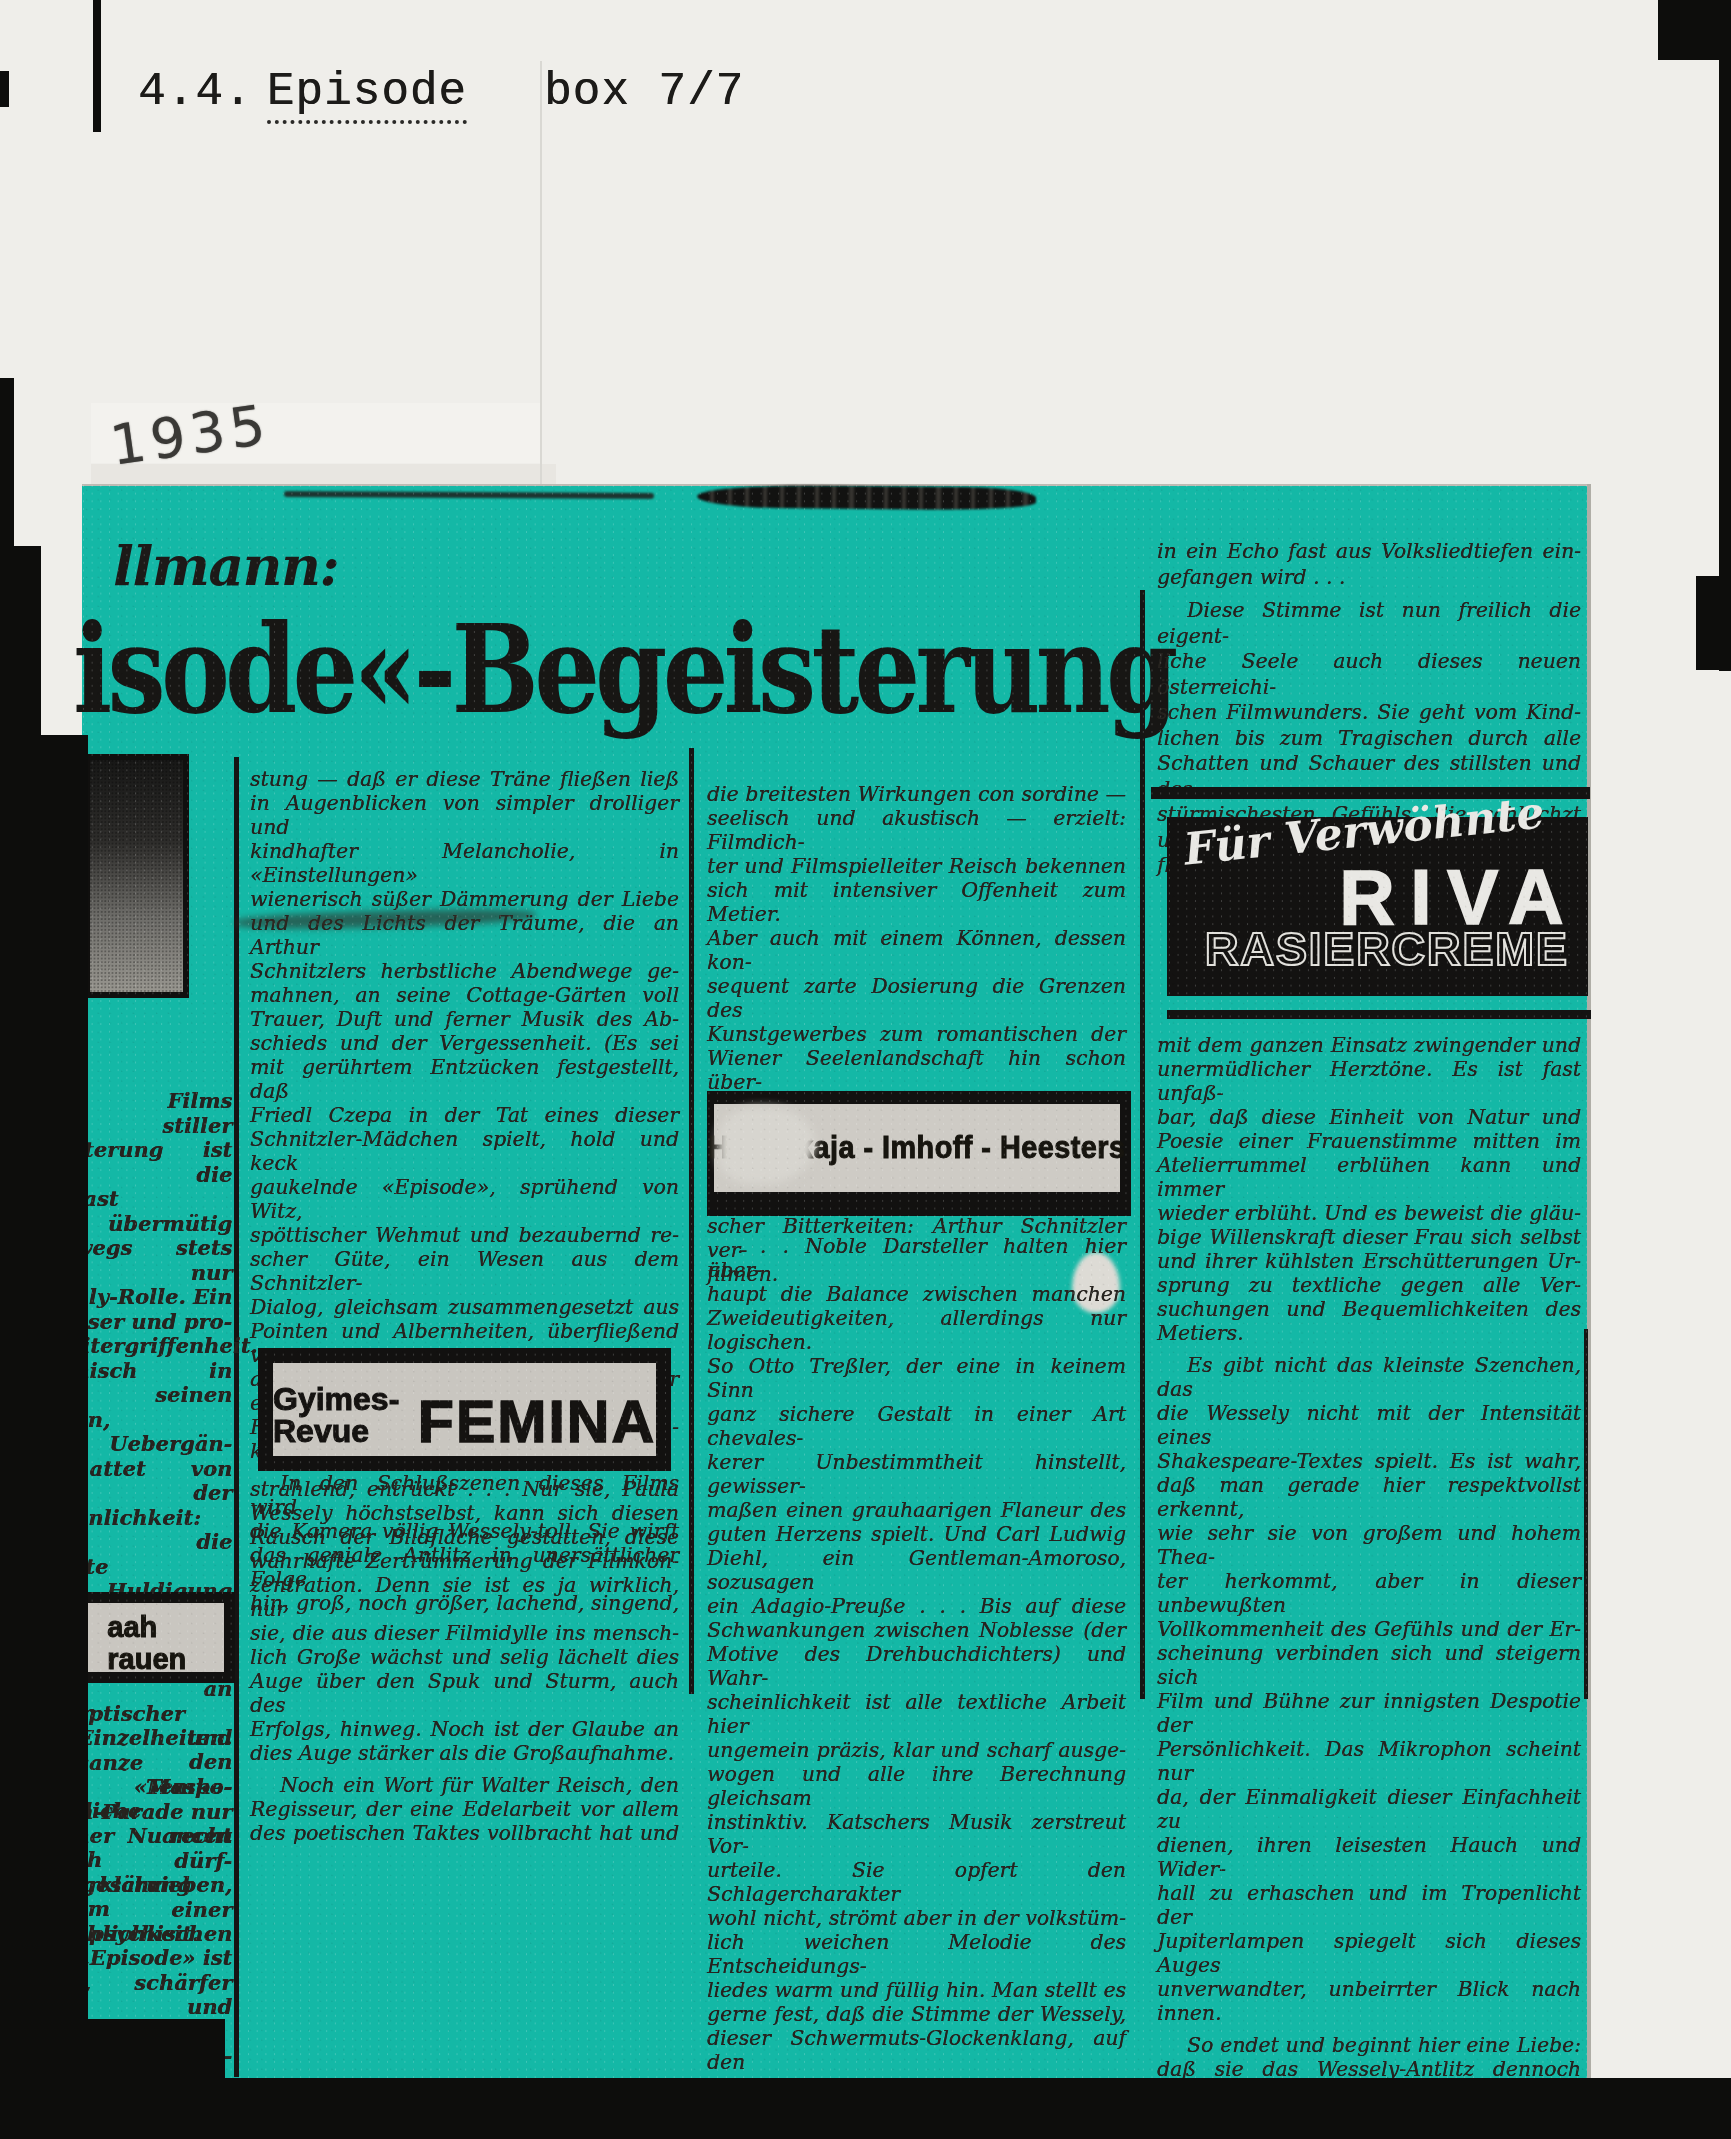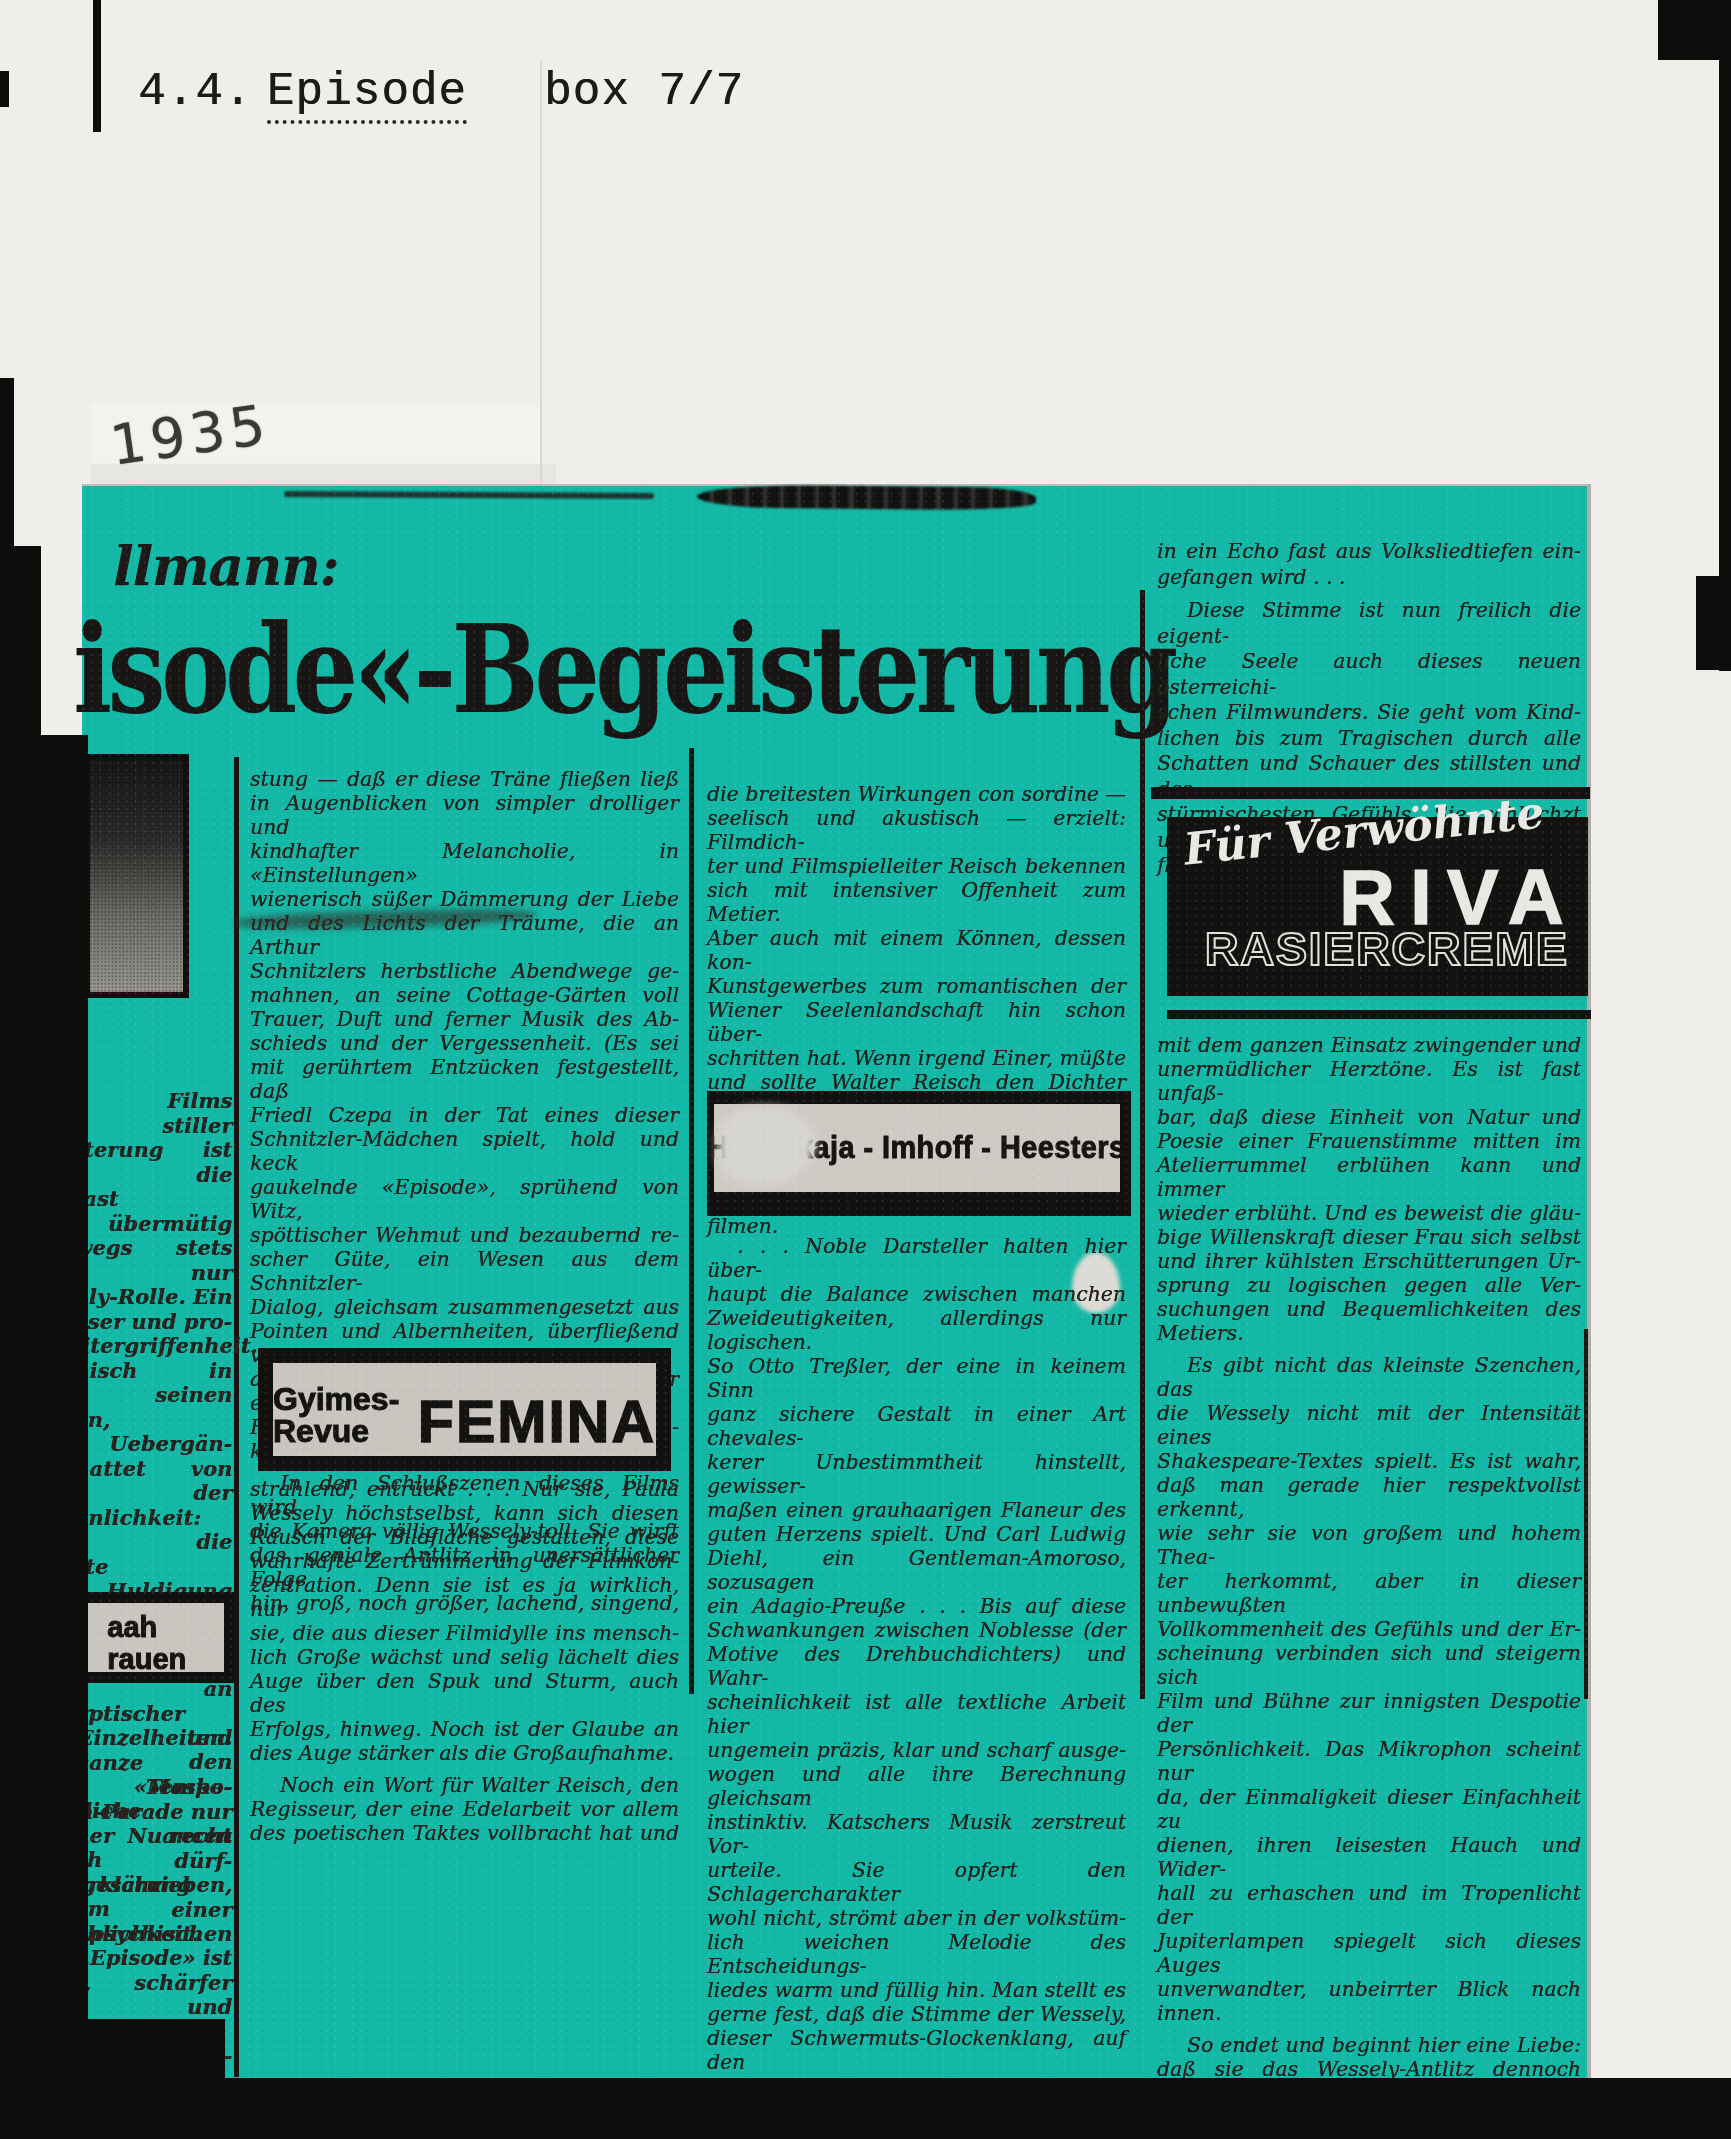--- a/index.html
+++ b/index.html
@@ -229,20 +229,21 @@
         </div>
       </div>
 
     <div class="col" style="left:625px;top:298px;width:419px;">
         <div class="para">
           <div class="ln first">die breitesten Wirkungen con sordine —</div>
           <div class="ln">seelisch und akustisch — erzielt: Filmdich-</div>
           <div class="ln">ter und Filmspielleiter Reisch bekennen</div>
           <div class="ln">sich mit intensiver Offenheit zum Metier.</div>
           <div class="ln">Aber auch mit einem Können, dessen kon-</div>
+          <div class="ln">sequent zarte Dosierung die Grenzen des</div>
           <div class="ln">Kunstgewerbes zum romantischen der</div>
           <div class="ln">Wiener Seelenlandschaft hin schon über-</div>
           <div class="ln">schritten hat. Wenn irgend Einer, müßte</div>
           <div class="ln">und sollte Walter Reisch den Dichter die-</div>
           <div class="ln">ses Heimatgefildes träumerisch sarkasti-</div>
           <div class="ln">scher Bitterkeiten: Arthur Schnitzler ver-</div>
           <div class="ln last">filmen.</div>
         </div>
       </div>
     <div class="names">
@@ -304,21 +305,21 @@
     <div class="col" style="left:1075px;top:549px;width:424px;">
         <div class="para">
           <div class="ln first">mit dem ganzen Einsatz zwingender und</div>
           <div class="ln">unermüdlicher Herztöne. Es ist fast unfaß-</div>
           <div class="ln">bar, daß diese Einheit von Natur und</div>
           <div class="ln">Poesie einer Frauenstimme mitten im</div>
           <div class="ln">Atelierrummel erblühen kann und immer</div>
           <div class="ln">wieder erblüht. Und es beweist die gläu-</div>
           <div class="ln">bige Willenskraft dieser Frau sich selbst</div>
           <div class="ln">und ihrer kühlsten Erschütterungen Ur-</div>
-          <div class="ln">sprung zu logischen gegen alle Ver-</div>
+          <div class="ln">sprung zu textliche gegen alle Ver-</div>
           <div class="ln">suchungen und Bequemlichkeiten des</div>
           <div class="ln last">Metiers.</div>
         </div>
         <div class="para indent">
           <div class="ln first">Es gibt nicht das kleinste Szenchen, das</div>
           <div class="ln">die Wessely nicht mit der Intensität eines</div>
           <div class="ln">Shakespeare-Textes spielt.  Es ist wahr,</div>
           <div class="ln">daß man gerade hier respektvollst erkennt,</div>
           <div class="ln">wie sehr sie von großem und hohem Thea-</div>
           <div class="ln">ter herkommt, aber in dieser unbewußten</div>

